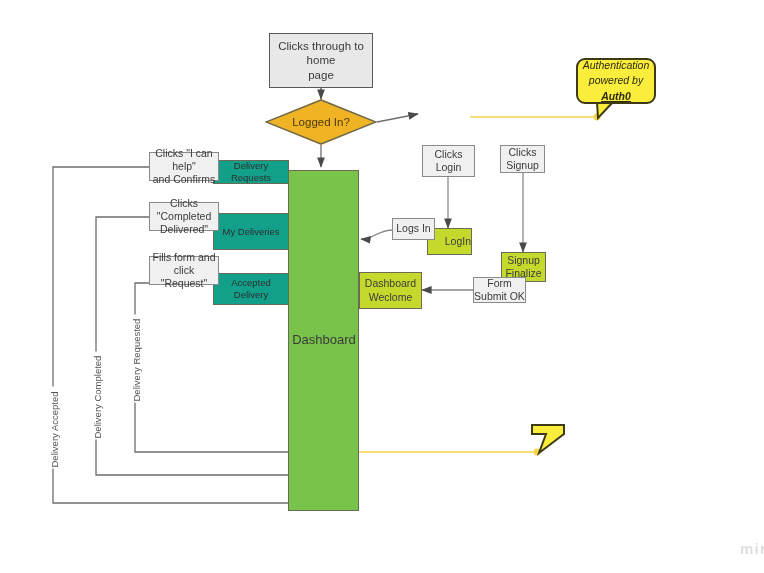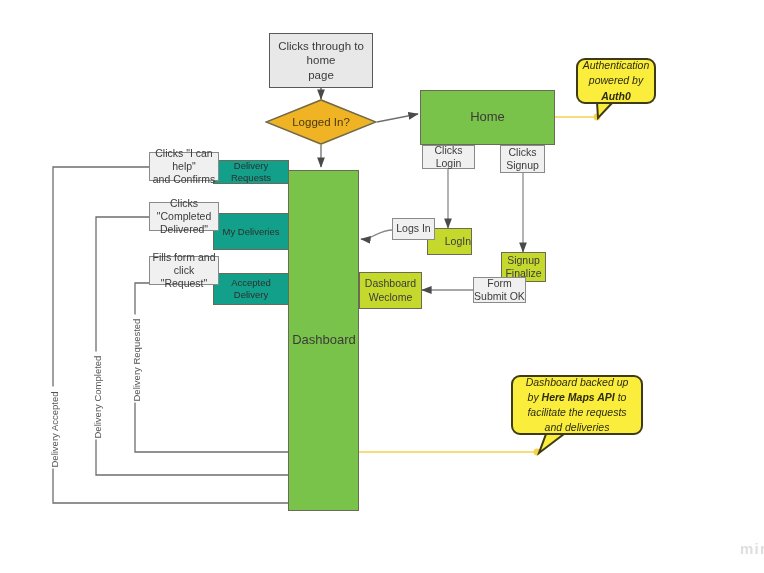--- a/index.html
+++ b/index.html
@@ -108,21 +108,21 @@
     color: #2b2b12;
     display: flex;
     align-items: center;
     justify-content: center;
     text-align: center;
     line-height: 1.45;
     padding: 0 8px;
     box-sizing: border-box;
     z-index: 8;
   }
-  .note b { font-style: italic; font-weight: bold; }
+  .note b { font-style: italic; font-weight: bold; text-decoration: underline; }
   .note-tail {
     position: absolute;
     z-index: 7;
   }
   .watermark {
     position: absolute;
     font-size: 15px;
     font-weight: bold;
     letter-spacing: 1.2px;
     color: #dedede;
@@ -191,23 +191,20 @@
 
   <div class="diamond-wrap" style="left:265px; top:99px; width:112px; height:46px;">
     <div class="node n-diamond" style="left:0; top:0;">
       <span>Logged In?</span>
     </div>
     <svg class="diamond-outline" viewBox="0 0 112 46" xmlns="http://www.w3.org/2000/svg">
       <polygon points="56,1 111,23 56,45 1,23" fill="none" stroke="#6a6a56" stroke-width="1.4"></polygon>
     </svg>
   </div>
 
-  <div class="node n-green" style="left:420px; top:90px; width:135px; height:55px;">
-    <span>Home</span>
-  </div>
 
   <div class="node n-green" style="left:288px; top:170px; width:71px; height:341px;">
     <span style="position:absolute; top:161px; width:100px; left:-15px;">Dashboard</span>
   </div>
 
   <div class="node n-teal" style="left:213px; top:160px; width:76px; height:24px;">
     <span style="font-size:9.5px;">Delivery Requests</span>
   </div>
   <div class="node n-teal" style="left:213px; top:213px; width:76px; height:37px;">
     <span style="font-size:9.5px;">My Deliveries</span>
@@ -221,21 +218,21 @@
   </div>
   <div class="node n-lime" style="left:501px; top:252px; width:45px; height:30px;">
     <span>Signup
 Finalize</span>
   </div>
   <div class="node n-lime" style="left:359px; top:272px; width:63px; height:37px;">
     <span>Dashboard
 Weclome</span>
   </div>
 
-  <div class="node n-label" style="left:422px; top:145px; width:53px; height:24px;justify-content:center;">
+  <div class="node n-label" style="left:422px; top:145px; width:53px; height:32px;justify-content:center;">
     <span>Clicks Login</span>
   </div>
   <div class="node n-label" style="left:500px; top:145px; width:45px; height:28px;">
     <span>Clicks
 Signup</span>
   </div>
   <div class="node n-label" style="left:392px; top:218px; width:43px; height:22px;">
     <span>Logs In</span>
   </div>
   <div class="node n-label" style="left:473px; top:277px; width:53px; height:26px;">
@@ -268,22 +265,16 @@
   <svg class="note-tail" style="left:578px; top:92px; width:40px; height:34px;" viewBox="0 0 40 34" xmlns="http://www.w3.org/2000/svg">
     <path d="M5,1 L35,1 L35,10 L20,26 L19,10 L5,10 z" fill="#fbed3c" stroke="#3d3a14" stroke-width="2"></path>
   </svg>
   <div class="note" style="left:576px; top:58px; width:80px; height:46px;">
     <span><span>Authentication</span><br><span>powered by</span><br><b>Auth0</b></span>
   </div>
 
   <svg class="note-tail" style="left:524px; top:424px; width:44px; height:36px;" viewBox="0 0 44 36" xmlns="http://www.w3.org/2000/svg">
     <path d="M8,1 L40,1 L40,10 L15,29 L22,10 L8,10 z" fill="#fbed3c" stroke="#3d3a14" stroke-width="2"></path>
   </svg>
-  <div class="note" style="left:511px; top:375px; width:132px; height:60px;">
-    <span><span>Dashboard backed up by</span>
-      <b>Here Maps API</b>
-      <span>to facilitate</span>
-      <span>the requests and deliveries</span></span>
-  </div>
 
   <div class="watermark" style="left:740px; top:540px;">miro</div>
 
 </div>
 
 </body></html>

